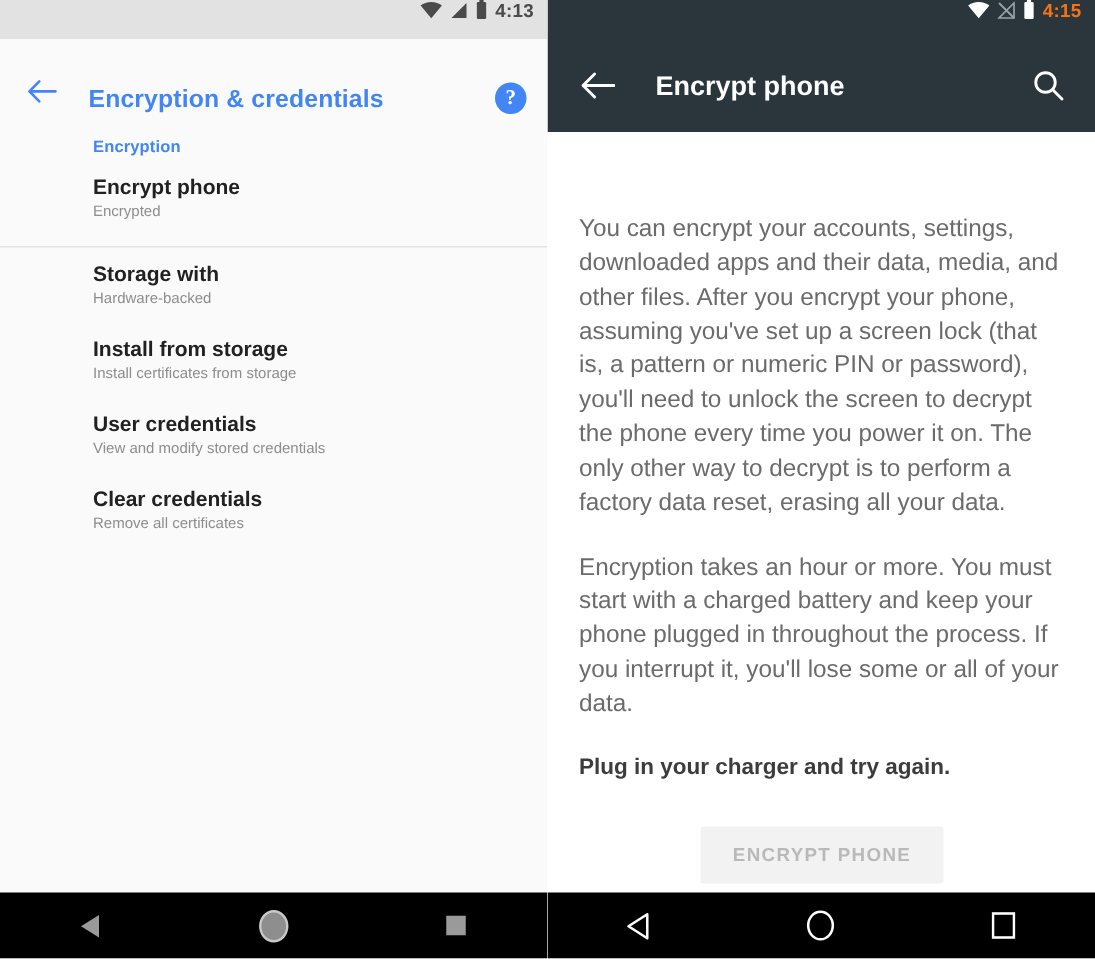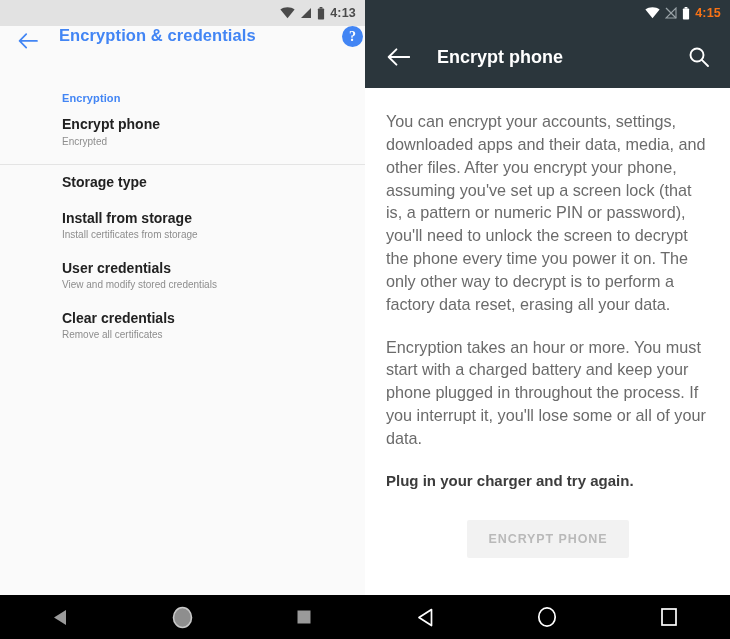--- a/index.html
+++ b/index.html
@@ -8,31 +8,31 @@
     font-family:"Liberation Sans","DejaVu Sans",sans-serif;
     background:#ffffff;
     overflow:hidden;
   }
   .screens{display:flex;width:730px;height:639px;}
   .phone{position:relative;height:639px;display:flex;flex-direction:column;overflow:hidden;}
   .phone.left{width:365px;background:#fafafa;}
   .phone.right{width:365px;background:#ffffff;}
 
   
-  .statusbar{height:26px;display:flex;align-items:center;justify-content:flex-end;padding-right:9px;box-sizing:border-box;flex:0 0 auto;}
+  .statusbar{height:26px;display:flex;align-items:flex-start;justify-content:flex-end;padding-right:9px;box-sizing:border-box;flex:0 0 auto;}
   .statusbar.light{background:#e2e2e2;color:#4a4a4a;}
   .statusbar.dark{background:#2b363c;color:#f97316;}
   .statusbar .sb-icons{display:flex;align-items:center;gap:5px;}
   .sb-time{font-size:12.5px;font-weight:bold;margin-left:5px;letter-spacing:.2px;}
   .ic{display:inline-block;line-height:0;}
 
   
   .appbar-left{
-    height:50px;background:#fafafa;display:flex;align-items:flex-start;
-    padding:0 2px 0 13px;box-sizing:border-box;flex:0 0 auto;
+    height:50px;background:#fafafa;display:flex;align-items:flex-end;
+    padding:0 14px 0 13px;box-sizing:border-box;flex:0 0 auto;
   }
   .back-left{width:30px;height:30px;display:flex;align-items:center;justify-content:center;cursor:pointer;}
   .title-left{
     color:#4285f4;font-size:16.5px;font-weight:bold;margin-left:16px;flex:1;
     white-space:nowrap;letter-spacing:.1px;
   }
   .help-icon{width:21px;height:21px;border-radius:50%;background:#4285f4;color:#fff;
     font-size:14px;font-weight:bold;display:flex;align-items:center;justify-content:center;cursor:pointer;
     font-family:"Liberation Serif",serif;}
 
@@ -49,21 +49,21 @@
   
   .appbar-right{
     height:62px;background:#2b363c;display:flex;align-items:center;
     padding:0 18px 0 18px;box-sizing:border-box;flex:0 0 auto;
   }
   .back-right{width:30px;height:30px;display:flex;align-items:center;justify-content:center;cursor:pointer;}
   .title-right{color:#ffffff;font-size:18px;font-weight:bold;margin-left:24px;flex:1;white-space:nowrap;}
   .search-right{width:26px;height:26px;display:flex;align-items:center;justify-content:center;cursor:pointer;}
 
   
-  .content{flex:1;background:#fff;padding:22px 20px 0 21px;box-sizing:border-box;overflow:hidden;}
+  .content{flex:1;background:#fff;padding:22px 20px 0 21px;box-sizing:border-box;overflow:hidden;margin-top:31px;}
   .para{
     font-size:16.2px;line-height:1.41;color:#6b6b6b;margin:0 0 20px 0;
   }
   .bold-note{font-size:15px;line-height:1.4;color:#3c3c3c;font-weight:bold;margin:6px 0 0 0;}
   .btn-wrap{display:flex;justify-content:center;margin-top:29px;}
   .encrypt-btn{
     background:#f2f2f2;color:#b9b9b9;border:none;border-radius:2px;
     font-size:12.5px;font-weight:bold;letter-spacing:.9px;
     padding:12px 22px;font-family:inherit;cursor:default;
   }
@@ -117,21 +117,22 @@
 
       <div class="row">
         <div class="r-title">Encrypt phone</div>
         <div class="r-sub">Encrypted</div>
       </div>
 
       <div class="divider"></div>
 
 
       <div class="row">
-        <div class="r-title">Storage type</div>
+        <div class="r-title">Storage with</div>
+        <div class="r-sub">Hardware-backed</div>
       </div>
       <div class="row">
         <div class="r-title">Install from storage</div>
         <div class="r-sub">Install certificates from storage</div>
       </div>
       <div class="row">
         <div class="r-title">User credentials</div>
         <div class="r-sub">View and modify stored credentials</div>
       </div>
       <div class="row">

